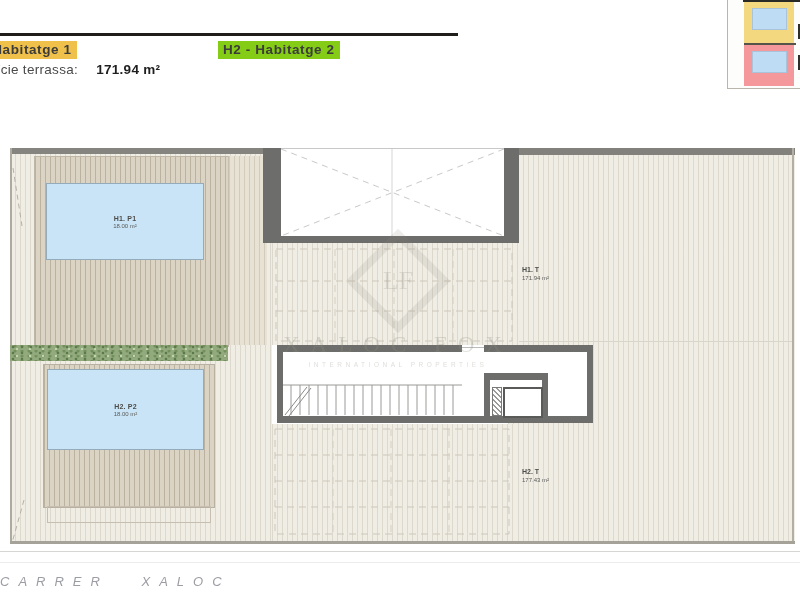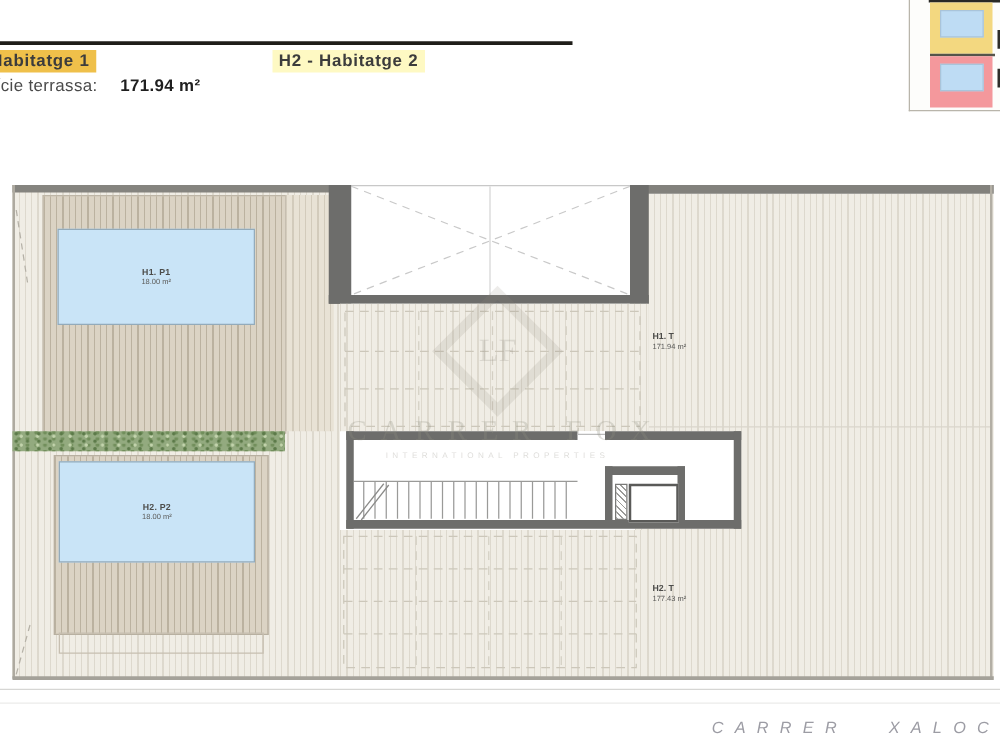--- a/index.html
+++ b/index.html
@@ -10,21 +10,21 @@
   
   #top-rule{left:0;top:33px;width:458px;height:3px;background:#1f1e1a;}
   .legend{top:40px;}
   .legend-title{display:inline-block;padding:1px 5px 2px 5px;font-size:13.5px;font-weight:bold;
                 letter-spacing:.6px;color:#3c3c3c;}
   .legend-row{margin-top:3px;font-size:13.5px;color:#4a4a4a;letter-spacing:.3px;white-space:nowrap;}
   .legend-row .val{font-weight:bold;color:#1f1f1f;margin-left:14px;}
   #legend1{left:-45px;}
   #legend2{left:218px;}
   #legend1 .legend-title{background:#efc04a;}
-  #legend2 .legend-title{background:#fef9c3;}
+  #legend2 .legend-title{background:#84cc16;}
 
   
   #minimap{left:727px;top:0;width:73px;height:88px;border-left:1px solid #b9b5ab;border-bottom:1px solid #b9b5ab;background:#fdfdfb;}
   #mm-topline{left:15px;top:0;width:58px;height:2px;background:#2a2a26;}
   #mm-yellow{left:16px;top:2px;width:50px;height:41px;background:#f3d880;}
   #mm-pink{left:16px;top:45px;width:50px;height:41px;background:#f4989c;}
   .mm-pool{position:absolute;left:8px;top:6px;width:33px;height:20px;background:#bedcf4;border:1px solid #a9c4da;}
   #mm-divider{left:16px;top:43px;width:52px;height:2px;background:#55544a;}
   .mm-stub{left:70px;width:3px;background:#2e2e2a;}
 
@@ -103,21 +103,21 @@
               transform:rotate(45deg);display:flex;align-items:center;justify-content:center;}
   #wm-monogram{transform:rotate(-45deg);font-family:"Liberation Serif",serif;font-size:26px;
                color:rgba(140,138,126,.22);}
   #wm-name{margin-top:14px;font-family:"Liberation Serif",serif;font-size:23px;letter-spacing:11px;
            color:rgba(145,143,131,.28);white-space:nowrap;}
   #wm-tagline{margin-top:3px;font-size:6.5px;letter-spacing:3.5px;color:rgba(145,143,131,.30);}
 
   
   #street-line1{left:0;top:551px;width:800px;height:1px;background:#d6d6d4;}
   #street-line2{left:0;top:562px;width:800px;height:1px;background:#ececea;}
-  #street-label{left:0;top:574px;width:800px;text-align:right;font-size:13px;font-style:italic;
+  #street-label{left:0;top:574px;width:800px;text-align:left;font-size:13px;font-style:italic;
                 letter-spacing:9px;word-spacing:20px;color:#9c9ca4;}
 </style>
 </head>
 <body>
 
 <div id="stage">
 
   <div class="abs" id="top-rule"></div>
 
   <div class="abs legend" id="legend1">
@@ -232,21 +232,21 @@
     </div>
     <div class="abs t-label" id="t2-label">
       <div class="l1">H2. T</div>
       <div class="l2">177.43 m²</div>
     </div>
 
     <div class="abs" id="watermark">
       <div id="wm-diamond">
         <span id="wm-monogram">LF</span>
       </div>
-      <div id="wm-name">CARRER FOX</div>
+      <div id="wm-name">XALOC FOX</div>
       <div id="wm-tagline">INTERNATIONAL PROPERTIES</div>
     </div>
 
     <svg class="abs" style="left:0;top:0;" width="30" height="406">
       <line x1="3" y1="28" x2="12" y2="86" stroke="#b5b1a7" stroke-width="1" stroke-dasharray="5 4"></line>
       <line x1="14" y1="360" x2="2" y2="403" stroke="#b5b1a7" stroke-width="1" stroke-dasharray="5 4"></line>
     </svg>
     <div class="abs" id="plan-bottom"></div>
   </div>
 

